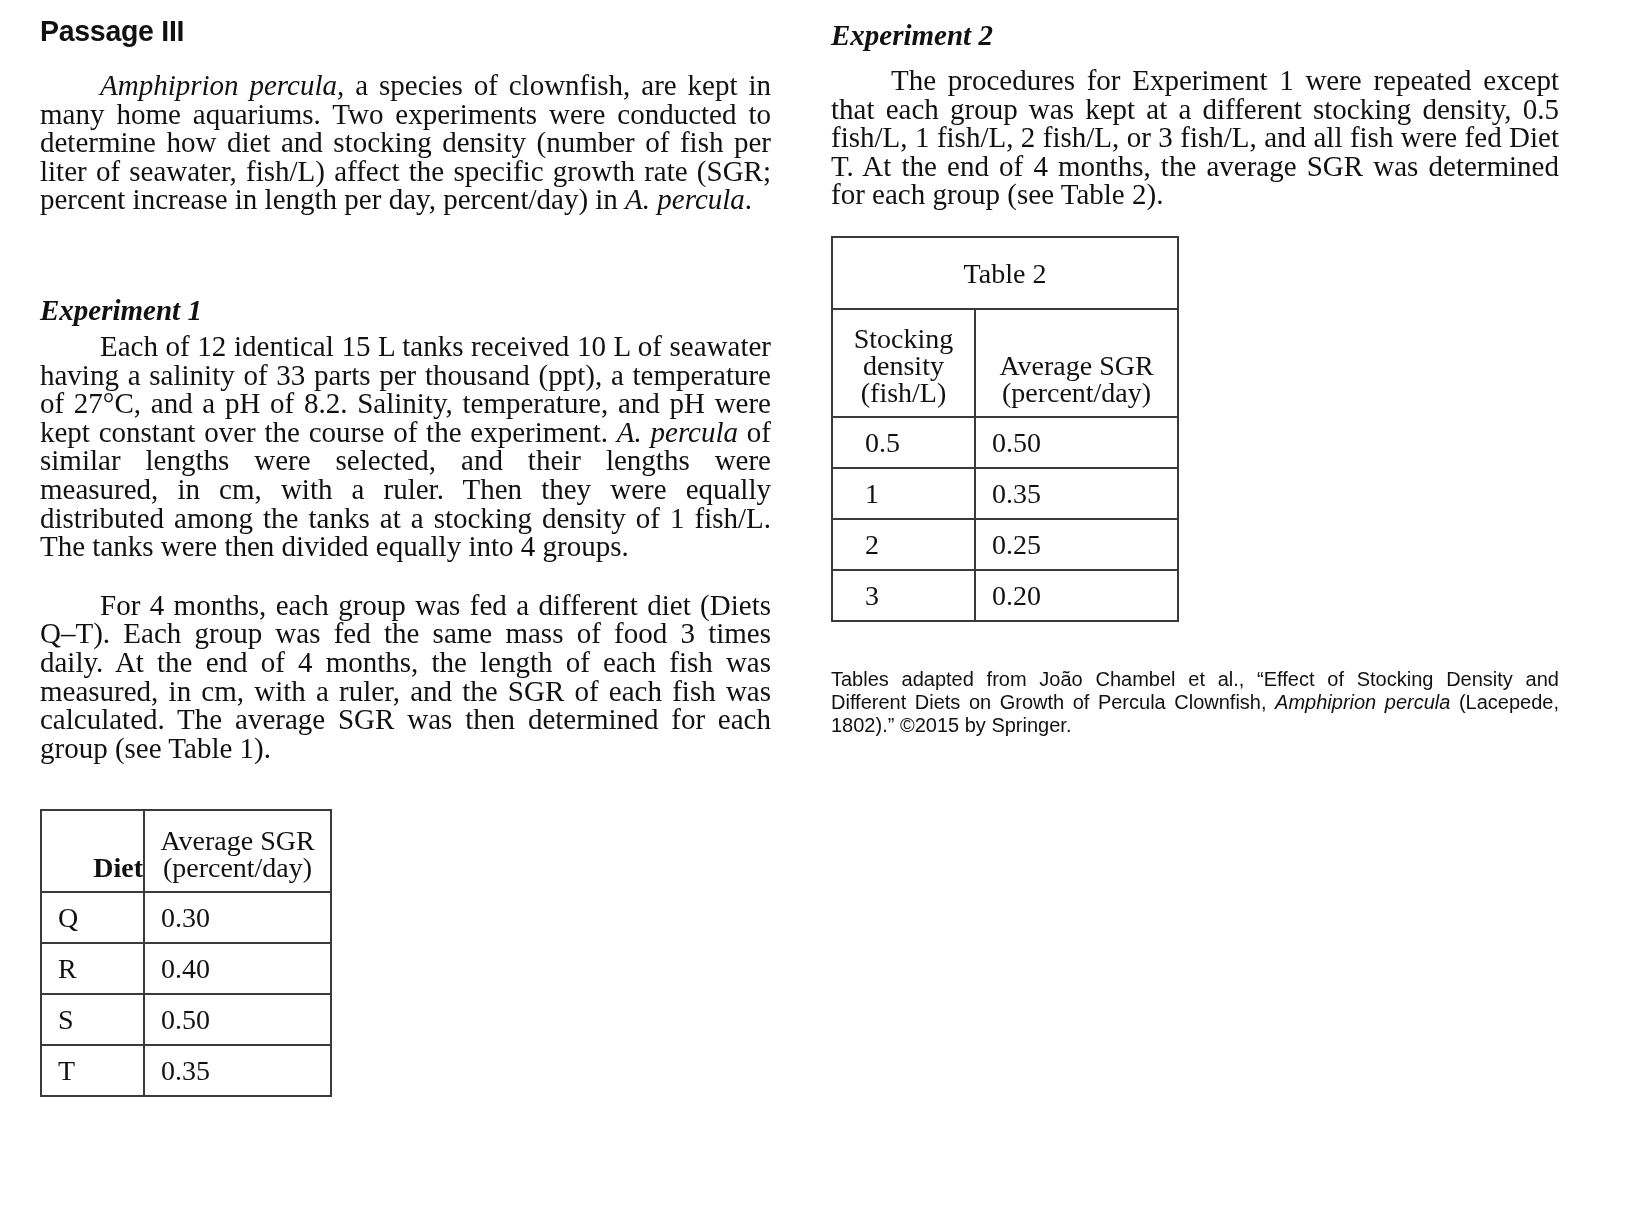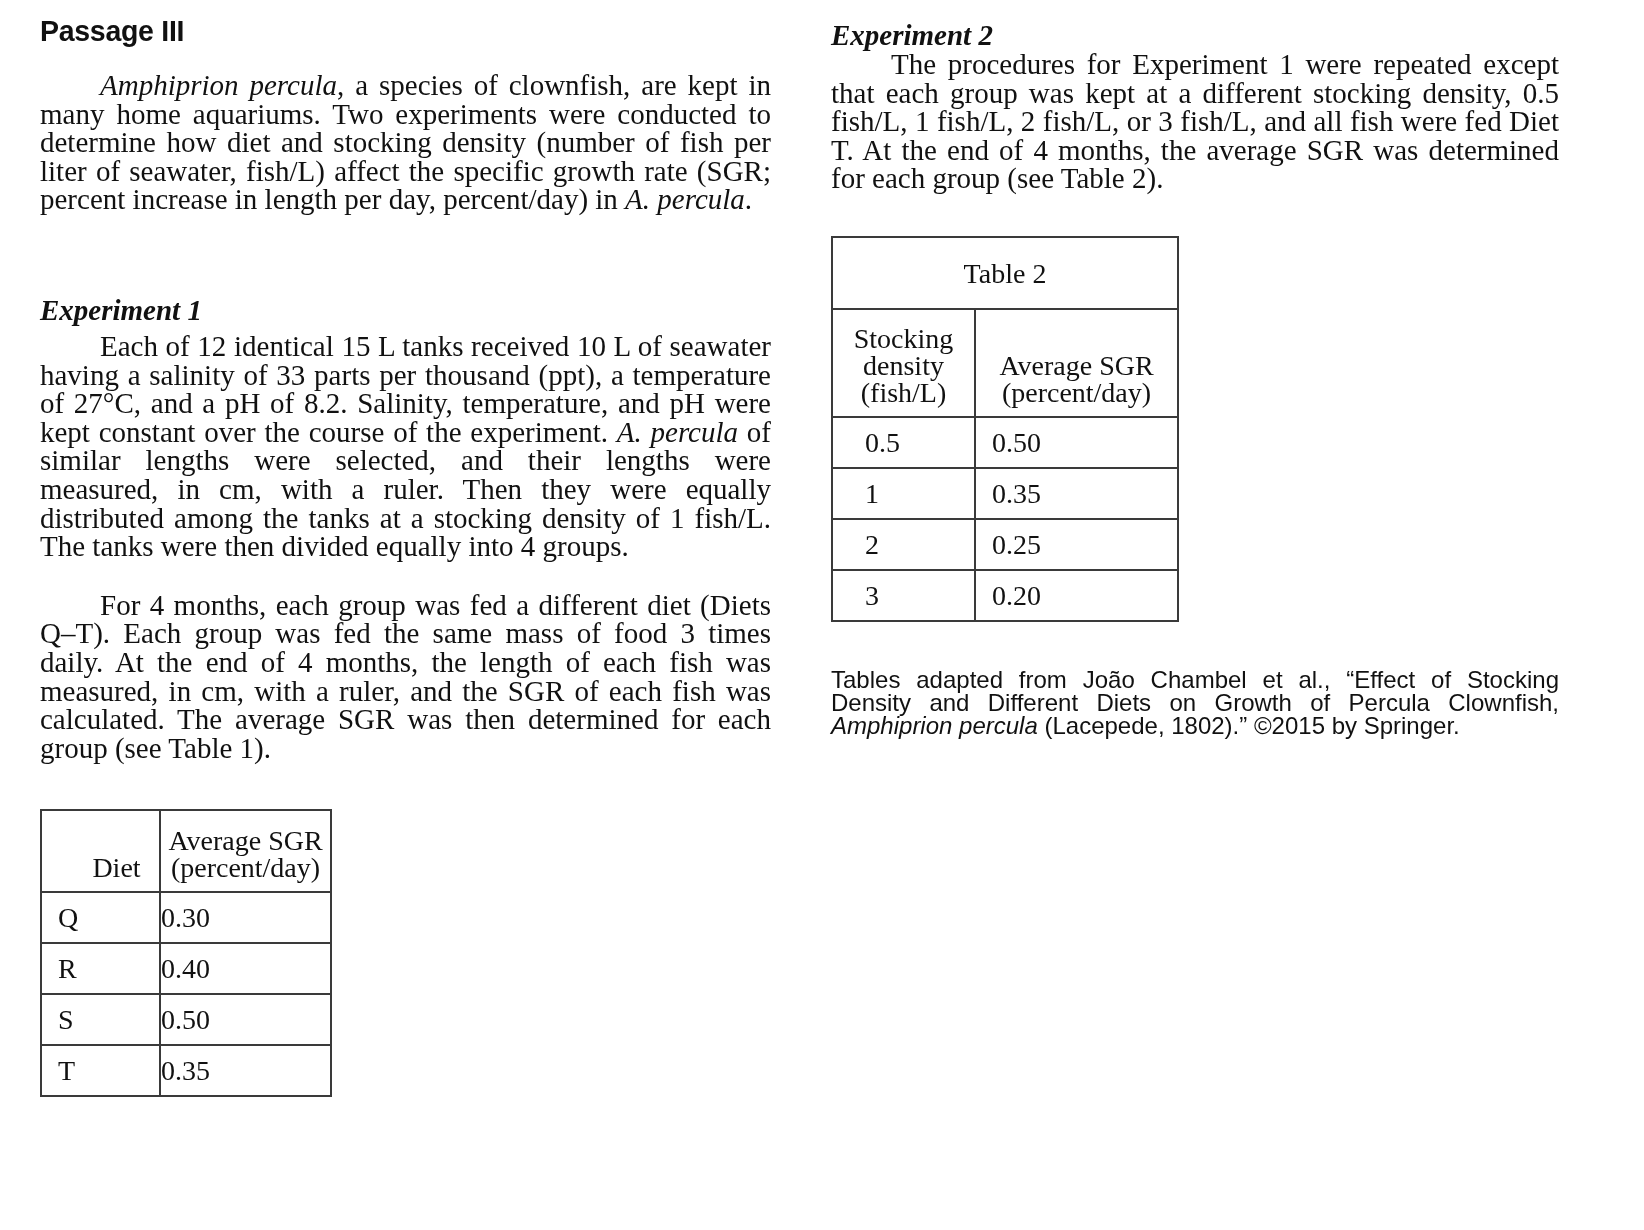--- a/index.html
+++ b/index.html
@@ -29,37 +29,37 @@
   }
   table.data td, table.data th {
     border: 2px solid #3a3a3a; padding: 0; font-weight: normal;
   }
   table.data th.title { text-align: center; vertical-align: middle; border-radius: 7px; }
   table.data th.hdr { vertical-align: bottom; padding-bottom: 10px; }
   table.data td { vertical-align: middle; }
 
   #table1 { left: 40px; top: 809px; width: 292px; }
   #table1 th.title { height: 69px; }
-  #table1 th.hdr-left { width: 85px; height: 70px; text-align: center; padding-left: 32px; }
+  #table1 th.hdr-left { width: 85px; height: 70px; text-align: right; padding-left: 16px; font-weight: bold; }
   #table1 th.hdr-right { text-align: center; }
   #table1 td { height: 49px; }
   #table1 td.c1 { padding-left: 16px; }
-  #table1 td.c2 { }
+  #table1 td.c2 { padding-left: 16px; }
 
   #table2 { left: 831px; top: 236px; width: 348px; }
   #table2 th.title { height: 70px; }
   #table2 th.hdr-left { width: 141px; height: 96px; text-align: center; }
   #table2 th.hdr-right { text-align: center; }
   #table2 td { height: 49px; }
   #table2 td.c1 { padding-left: 32px; }
   #table2 td.c2 { padding-left: 16px; }
 
   #citation {
     position: absolute; left: 831px; top: 668px; width: 728px;
-    font-family: "Liberation Sans", sans-serif; font-size: 24px; line-height: 23px;
+    font-family: "Liberation Sans", sans-serif; font-size: 20px; line-height: 23px;
     text-align: justify; margin: 0;
   }
 </style>
 </head>
 <body>
 
 <div id="passage-title">Passage III</div>
 
 <div class="col-left" style="top:71px;">
   <p class="para"><em>Amphiprion percula</em><span>, a species of clownfish, are kept in many home aquariums. Two experiments were con­ducted to determine how diet and stocking density (number of fish per liter of seawater, fish/L) affect the specific growth rate (SGR; percent increase in length per day, per­cent/day) in </span><em>A. percula</em><span>.</span></p>
@@ -94,21 +94,21 @@
   </tr>
   <tr>
     <td class="c1">T</td>
     <td class="c2">0.35</td>
   </tr>
 </tbody>
   </table>
 
 <div class="col-right" style="top:20px;">
   <h3 class="heading-it">Experiment 2</h3>
-  <p class="para" style="margin-top:0;">The procedures for Experiment 1 were repeated except that each group was kept at a different stocking den­sity, 0.5 fish/L, 1 fish/L, 2 fish/L, or 3 fish/L, and all fish were fed Diet T. At the end of 4 months, the average SGR was determined for each group (see Table 2).</p>
+  <p class="para" style="margin-top:16px;">The procedures for Experiment 1 were repeated except that each group was kept at a different stocking den­sity, 0.5 fish/L, 1 fish/L, 2 fish/L, or 3 fish/L, and all fish were fed Diet T. At the end of 4 months, the average SGR was determined for each group (see Table 2).</p>
 </div>
 
 <table id="table2" class="data">
   <tbody>
       <tr>
     <th class="title" colspan="2">Table 2</th>
   </tr>
   <tr>
     <th class="hdr hdr-left">
       <div>Stocking</div>

